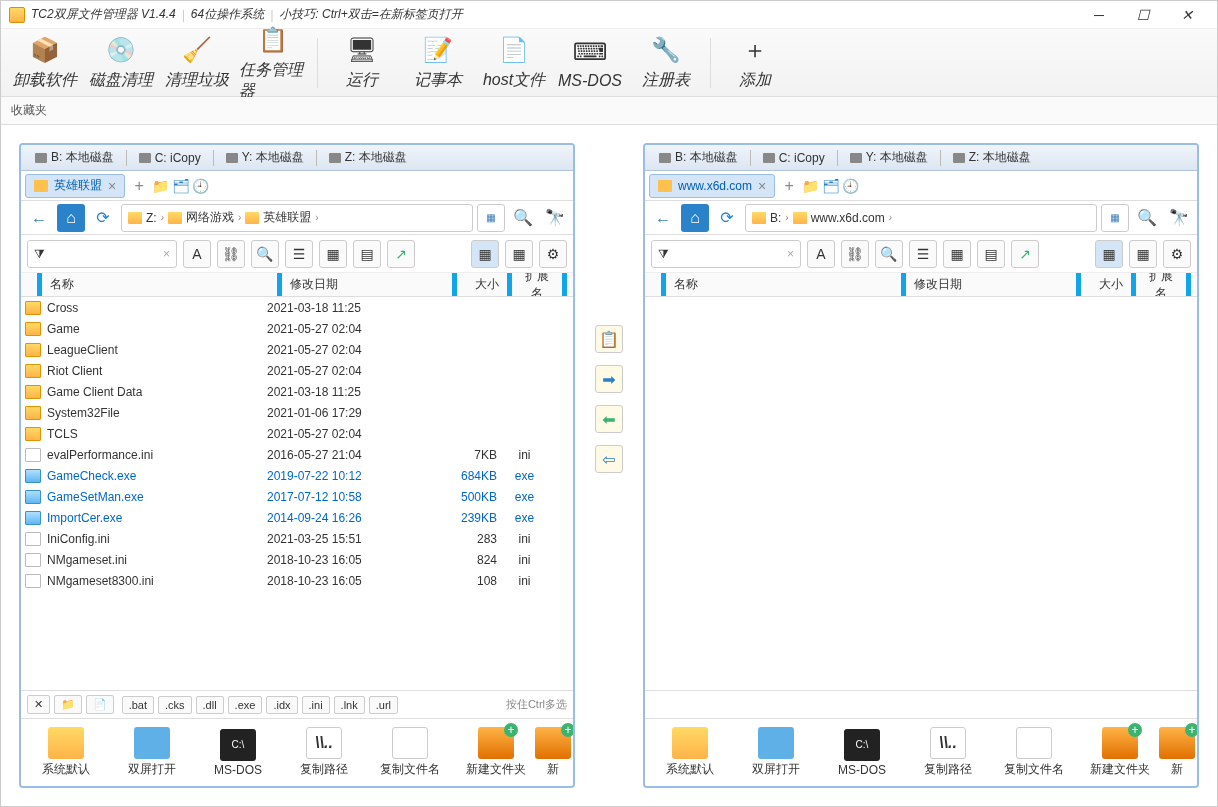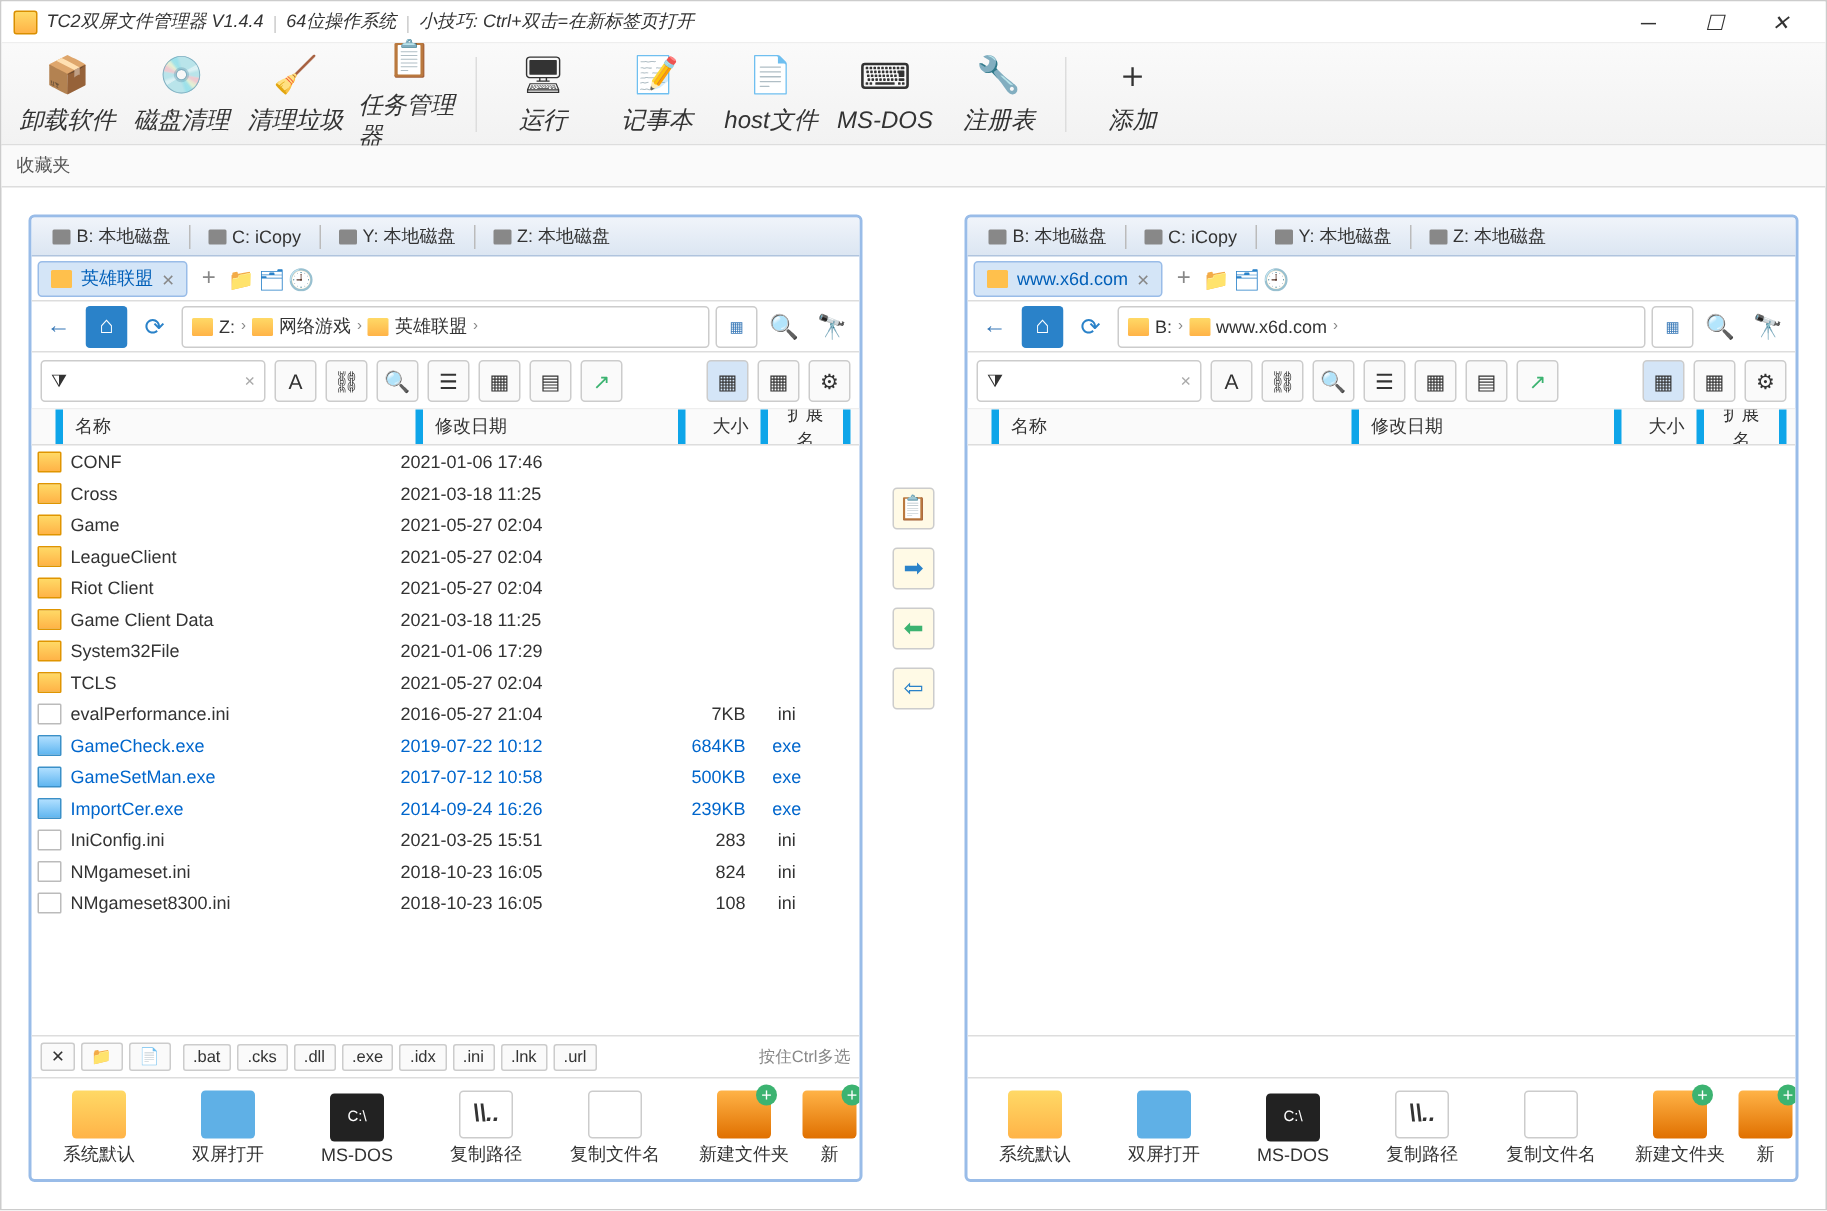--- a/index.html
+++ b/index.html
@@ -230,27 +230,20 @@
         <div class="col col-name">名称</div>
         <div class="col col-date">修改日期</div>
         <div class="col col-size">大小</div>
         <div class="col col-ext">扩展名</div>
         <div class="col col-attr">扩</div>
       </div>
 
       <div class="file-list" id="file-list-left">
           <div class="file-row">
             <div class="fic ic-folder"></div>
-            <div class="fname">CONF</div>
-            <div class="fdate">2021-01-06 17:46</div>
-            <div class="fsize"></div>
-            <div class="fext"></div>
-          </div>
-          <div class="file-row">
-            <div class="fic ic-folder"></div>
             <div class="fname">Cross</div>
             <div class="fdate">2021-03-18 11:25</div>
             <div class="fsize"></div>
             <div class="fext"></div>
           </div>
           <div class="file-row">
             <div class="fic ic-folder"></div>
             <div class="fname">Game</div>
             <div class="fdate">2021-05-27 02:04</div>
             <div class="fsize"></div>

